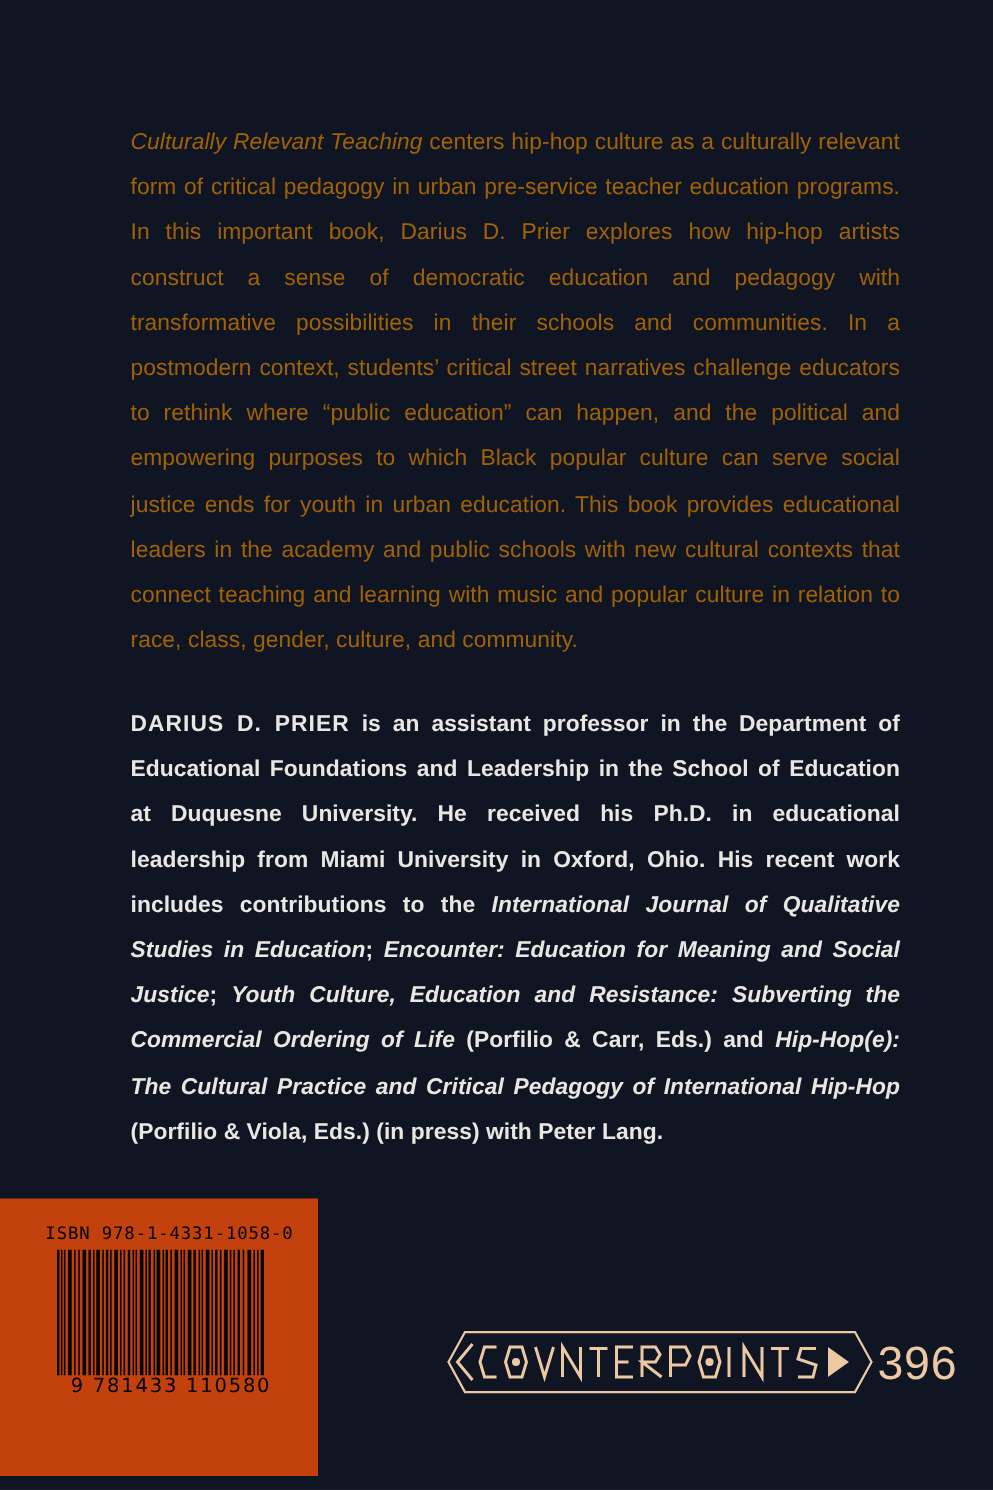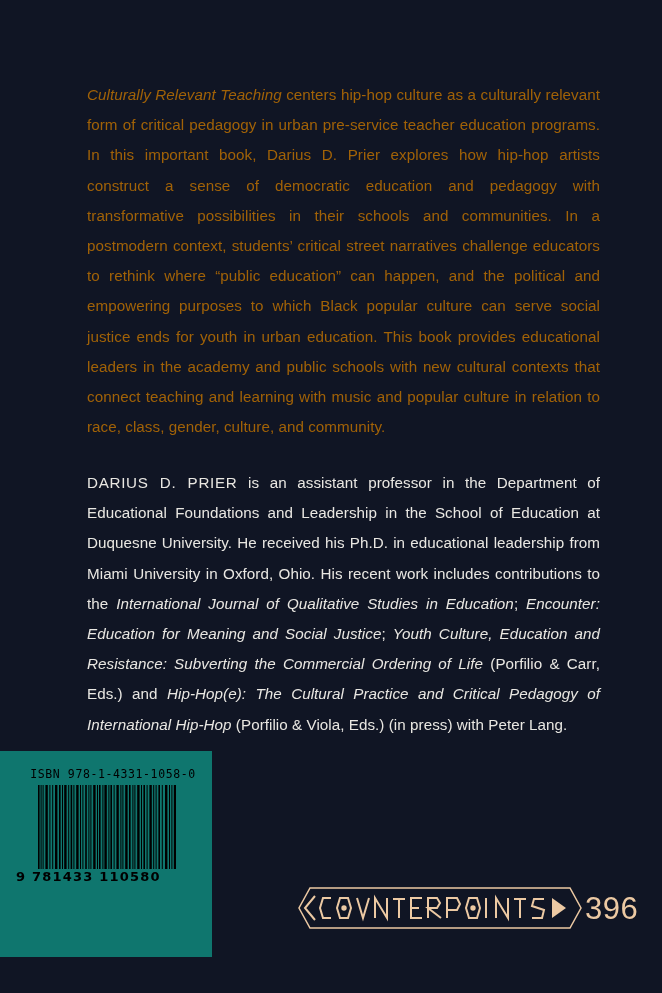--- a/index.html
+++ b/index.html
@@ -35,43 +35,44 @@
     margin: 0;
   }
   .blurb .ital { font-style: italic; }
 
   
   .biowrap {
     position: absolute;
     left: 87px;
     top: 468px;
     width: 513px;
+    font-weight: bold;
   }
   .bio {
     color: #e9e7e2;
     font-size: 15.2px;
     line-height: 30.2px;
     text-align: justify;
     text-justify: inter-word;
     letter-spacing: 0.05px;
     margin: 0;
   }
   .bio .ital { font-style: italic; }
   .bio .authname {
     letter-spacing: 0.7px;
   }
 
   
   .barcode-panel {
     position: absolute;
     left: 0;
-    top: 751px;
+    top: 799px;
     width: 212px;
-    height: 206px;
-    background: #0f766e;
+    height: 185px;
+    background: #c2410c;
     box-sizing: border-box;
     padding-top: 16px;
   }
   .isbn-line {
     font-family: "DejaVu Sans Mono", "Liberation Mono", monospace;
     font-size: 11.5px;
     letter-spacing: 0.6px;
     color: #000;
     text-align: center;
     padding-left: 14px;
@@ -85,23 +86,22 @@
   .bars {
     display: block;
     height: 84px;
     width: 138px;
   }
   .barcode-digits {
     font-family: "DejaVu Sans", sans-serif;
     font-size: 13px;
     color: #000;
     letter-spacing: 1.2px;
-    text-align: left;
+    text-align: center;
     padding-left: 16px;
-    font-weight: bold;
   }
   .peterlang-url {
     margin-top: 10px;
     text-align: center;
     color: #1b1b1b;
     font-size: 17.5px;
     letter-spacing: 0.1px;
     padding-left: 14px;
   }
 

